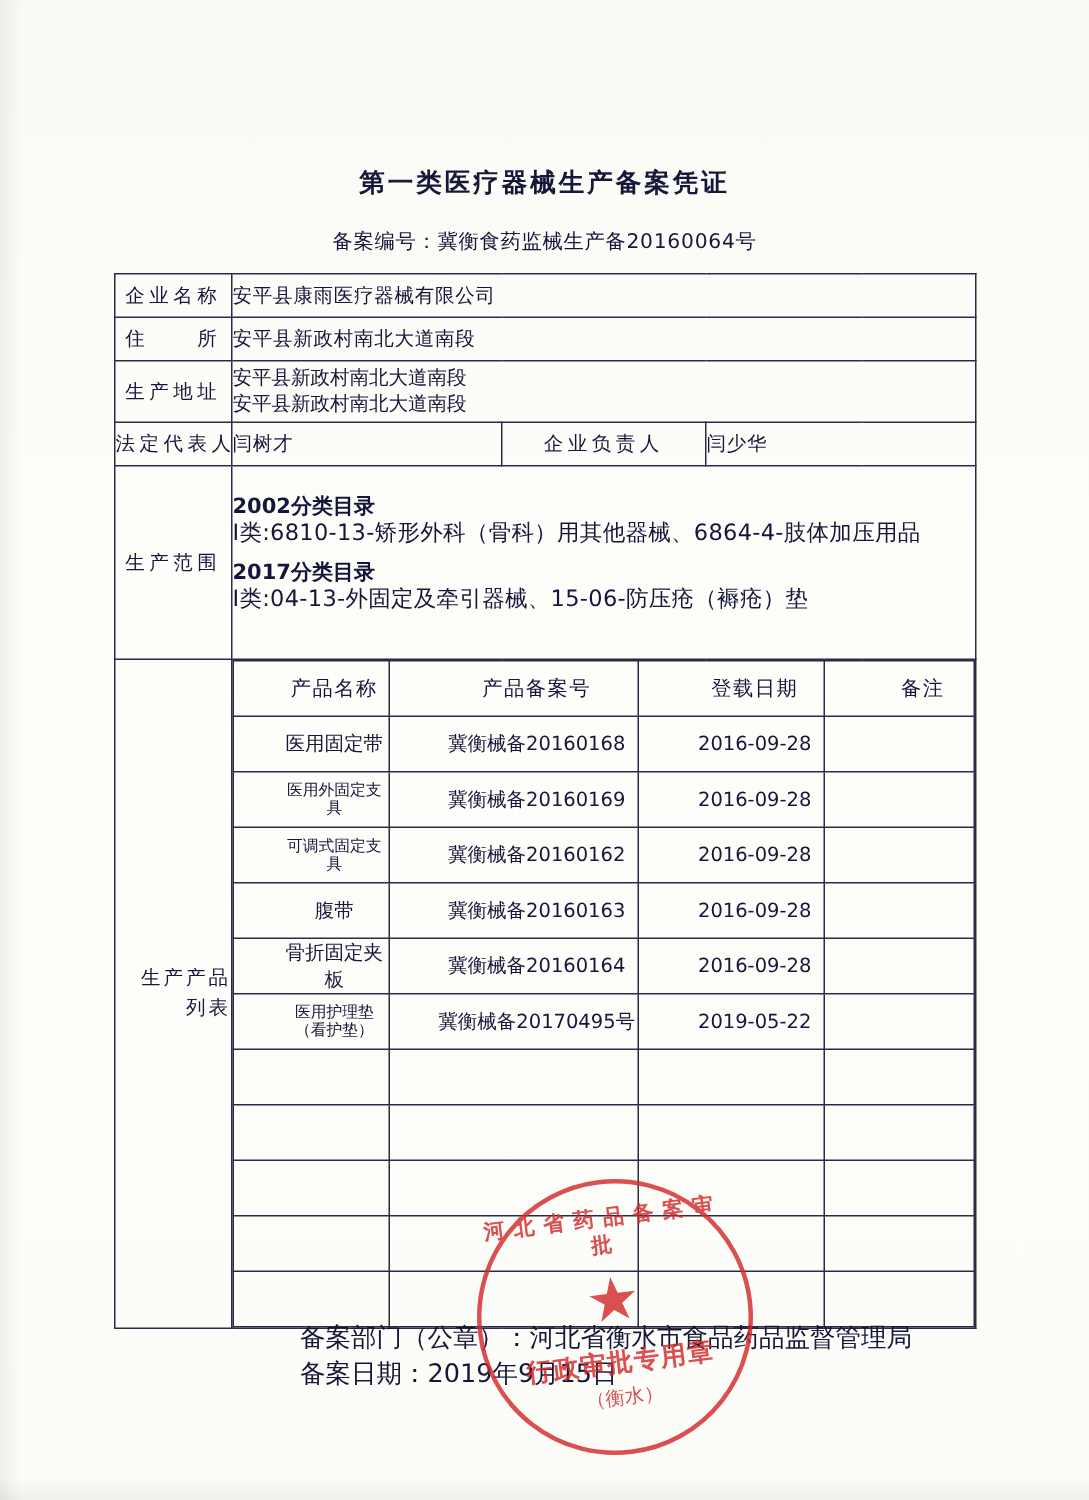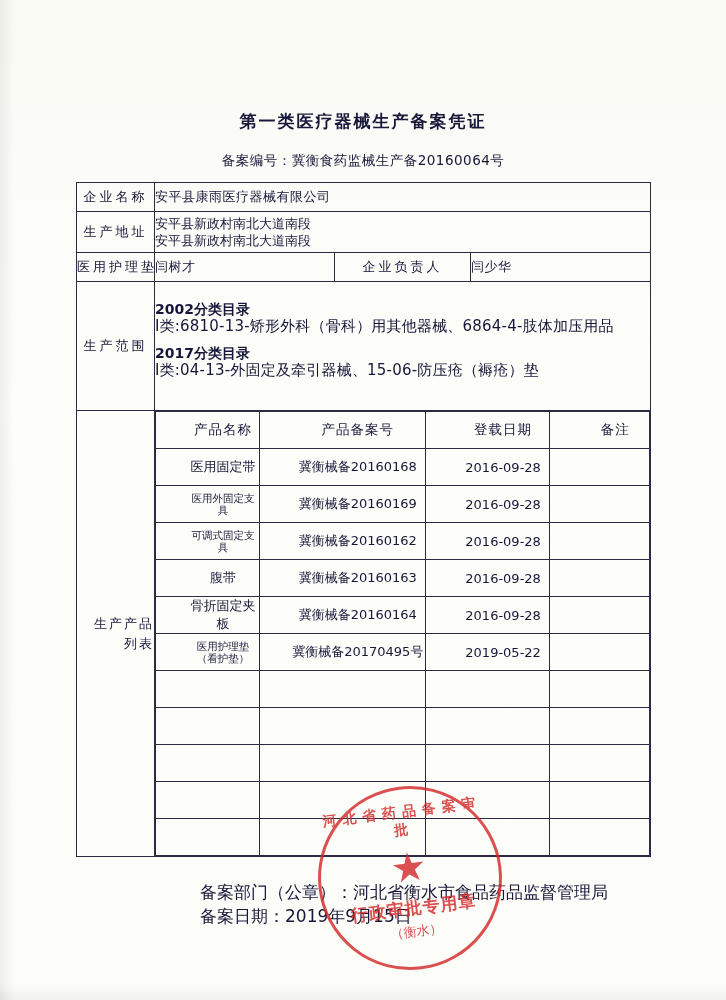--- a/index.html
+++ b/index.html
@@ -221,28 +221,32 @@
       <col style="width:136px">
       <col style="width:104px">
       <col style="width:76px">
     </colgroup>
     <tbody>
       <tr>
         <td class="lbl cell-h32">企业名称</td>
         <td class="val" colspan="4">安平县康雨医疗器械有限公司</td>
       </tr>
       <tr>
+        <td class="lbl cell-h32">住　　所</td>
+        <td class="val" colspan="4">安平县新政村南北大道南段</td>
+      </tr>
+      <tr>
         <td class="lbl" style="height:40px">生产地址</td>
         <td class="two-line" colspan="4">
           <div>安平县新政村南北大道南段</div>
           <div>安平县新政村南北大道南段</div>
         </td>
       </tr>
       <tr>
-        <td class="lbl cell-h32">医用护理垫</td>
+        <td class="lbl cell-h32">法定代表人</td>
         <td class="val">闫树才</td>
         <td class="lbl">企业负责人</td>
         <td class="val" colspan="2">闫少华</td>
       </tr>
       <tr>
         <td class="lbl">生产范围</td>
         <td class="scope-body" colspan="4">
           <div class="scope-head">2002分类目录</div>
           <div class="scope-line">I类:6810-13-矫形外科（骨科）用其他器械、6864-4-肢体加压用品</div>
           <div class="scope-head">2017分类目录</div>

